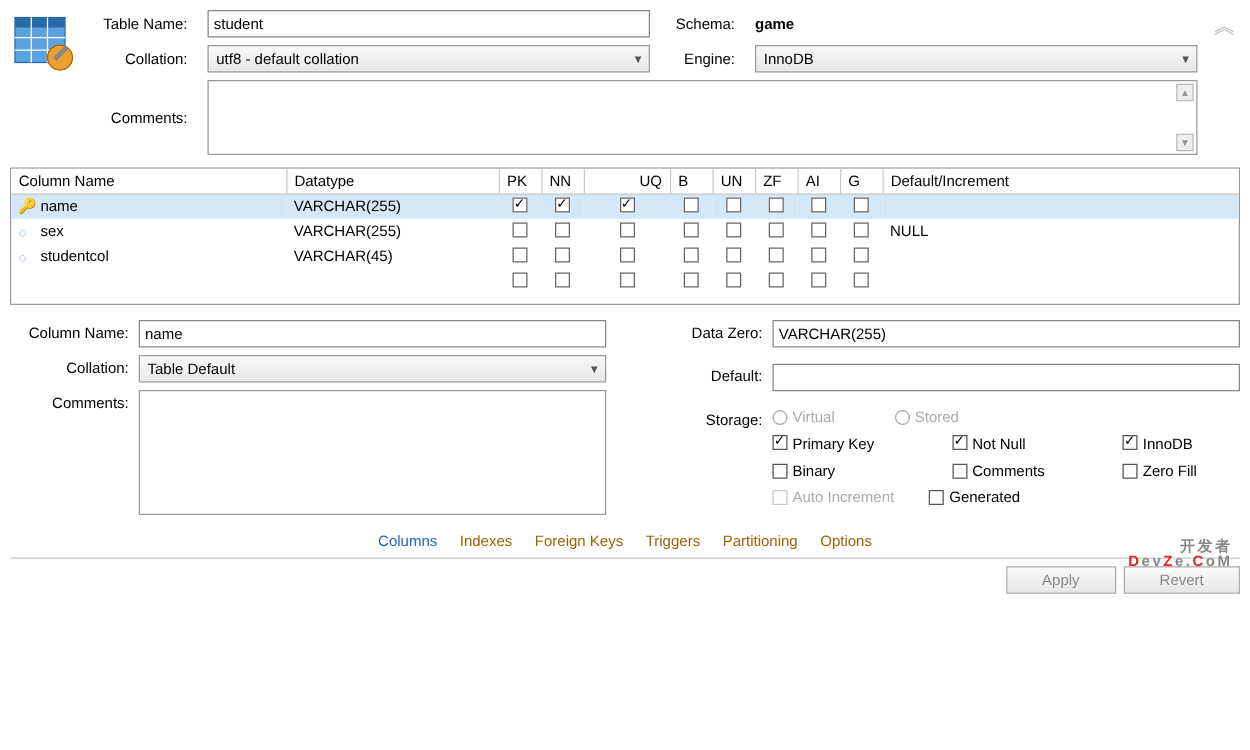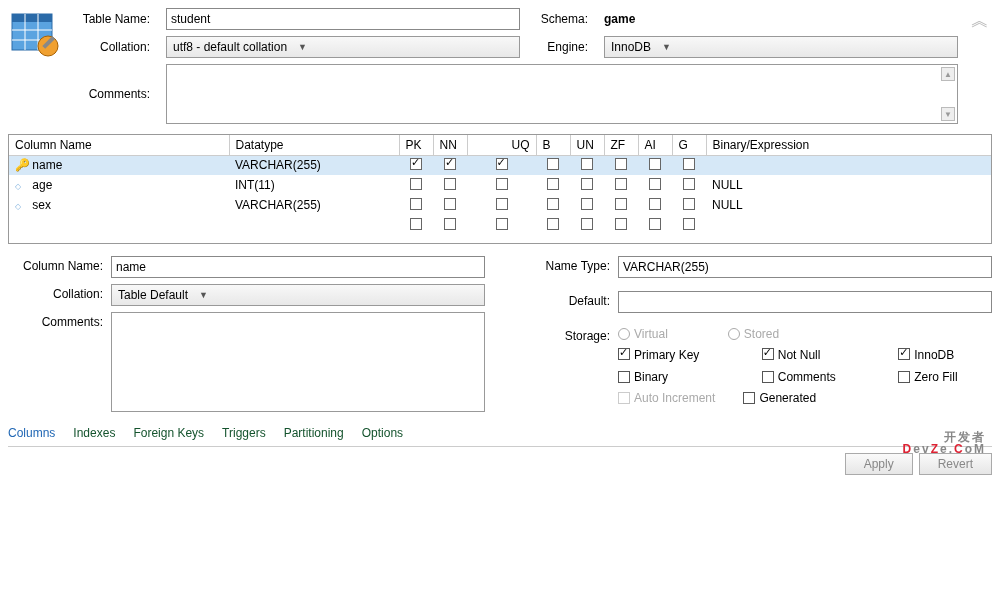--- a/index.html
+++ b/index.html
@@ -2,21 +2,21 @@
 <html><head>
 <meta charset="utf-8">
 <style>
 * { box-sizing: border-box; font-family: "Segoe UI", Tahoma, sans-serif; font-size: 12px; }
 body { margin: 0; padding: 8px; background: #fff; color: #000; }
 .top-section { display: flex; align-items: flex-start; gap: 10px; margin-bottom: 10px; }
 .table-icon { width: 56px; height: 56px; flex-shrink: 0; }
 .form-grid { flex: 1; display: grid; grid-template-columns: 80px 1fr 60px 1fr; gap: 6px 12px; align-items: center; }
 .form-label { text-align: right; padding-right: 4px; }
 .text-input { border: 1px solid #888; padding: 2px 4px; height: 22px; width: 100%; background: #fff; }
-.dropdown { display: flex; align-items: center; background: linear-gradient(#f8f8f8,#e8e8e8); border: 1px solid #999; height: 22px; padding: 0 4px 0 6px; cursor: pointer; gap: 11px; }
+.dropdown { display: flex; align-items: center; justify-content: space-between; background: linear-gradient(#f8f8f8,#e8e8e8); border: 1px solid #999; height: 22px; padding: 0 4px 0 6px; cursor: pointer; }
 .dropdown-arrow { font-size: 9px; color: #555; }
 .schema-val { font-weight: bold; }
 .collapse-btn { width: 24px; height: 24px; color: #bbb; font-size: 18px; text-align: center; cursor: pointer; user-select: none; }
 .comments-box { border: 1px solid #999; background: #fff; position: relative; height: 60px; grid-column: 2 / span 3; }
 .scroll-arrow { position: absolute; right: 2px; width: 14px; height: 14px; background: #eee; border: 1px solid #bbb; font-size: 8px; display: flex; align-items: center; justify-content: center; color: #999; }
 .scroll-arrow.up { top: 2px; }
 .scroll-arrow.down { bottom: 2px; }
 .columns-table { border: 1px solid #999; margin-bottom: 12px; padding-bottom: 8px; }
 table { border-collapse: collapse; width: 100%; }
 th { background: #fff; border: 1px solid #ccc; border-top: none; text-align: left; padding: 2px 6px; font-weight: normal; height: 20px; }
@@ -35,25 +35,25 @@
 .detail-label { text-align: right; padding-top: 3px; }
 .big-textarea { border: 1px solid #999; height: 100px; background: #fff; }
 .storage-row { display: flex; gap: 4px; align-items: center; flex-wrap: wrap; }
 .storage-grid { display: grid; grid-template-columns: repeat(3, auto); gap: 8px 28px; margin-top: 4px; }
 .radio { width: 12px; height: 12px; border: 1px solid #aaa; border-radius: 50%; display: inline-block; vertical-align: middle; margin-right: 4px; }
 .chk { width: 12px; height: 12px; border: 1px solid #555; display: inline-block; vertical-align: middle; margin-right: 4px; position: relative; background: #fff; }
 .chk.on::after { content:"✓"; position: absolute; top: -3px; left: 0; font-size: 11px; }
 .chk.dis { border-color: #ccc; }
 .opt-label { vertical-align: middle; }
 .opt-label.dis { color: #aaa; }
-.tabs { display: flex; gap: 18px; border-bottom: 1px solid #ccc; padding: 4px 0 6px 0; }
-.tab { cursor: pointer; color: #14532d; }
+.tabs { display: flex; gap: 18px; border-bottom: 1px solid #ccc; padding: 4px 0 6px 0; justify-content: center; }
+.tab { cursor: pointer; color: #a16207; }
 .tab.active { color: #2268b5; }
 .bottom-bar { display: flex; justify-content: flex-end; padding: 6px 0; gap: 6px; position: relative; }
-.btn { border: 1px solid #aaa; background: linear-gradient(#fafafa,#e6e6e6); padding: 3px 18px; color: #888; cursor: pointer; }
+.btn { border: 1px solid #aaa; background: linear-gradient(#fafafa,#e6e6e6); padding: 3px 28px; color: #888; cursor: pointer; }
 .watermark { position: absolute; right: 6px; bottom: 26px; font-size: 22px; font-weight: bold; color: #888; letter-spacing: 2px; font-family: Arial; pointer-events: none; line-height: 0.95; text-align: right; margin-top: 44px; }
 .watermark .red { color: #d23; }
 </style>
 </head>
 <body>
 
 <div class="top-section">
   <svg class="table-icon" viewBox="0 0 56 56">
     <rect x="4" y="6" width="40" height="36" fill="#5aa3e0" stroke="#2a6aa8"></rect>
     <rect x="4" y="6" width="40" height="8" fill="#2a6aa8"></rect>
@@ -97,62 +97,62 @@
           <th style="width: 220px;">Column Name</th>
           <th style="width: 170px;">Datatype</th>
           <th style="width: 34px;">PK</th>
           <th style="width: 34px;">NN</th>
           <th style="width: 34px; padding-left: 44px;">UQ</th>
           <th style="width: 34px;">B</th>
           <th style="width: 34px;">UN</th>
           <th style="width: 34px;">ZF</th>
           <th style="width: 34px;">AI</th>
           <th style="width: 34px;">G</th>
-          <th>Binary/Expression</th>
+          <th>Default/Increment</th>
         </tr>
       </thead>
     <tbody id="tbody">
         <tr class="selected">
           <td><span class="col-icon key-icon">🔑</span> name</td>
           <td>VARCHAR(255)</td>
           <td class="center"><span class="cb on"></span></td>
           <td class="center"><span class="cb on"></span></td>
           <td class="center"><span class="cb on"></span></td>
           <td class="center"><span class="cb"></span></td>
           <td class="center"><span class="cb"></span></td>
           <td class="center"><span class="cb"></span></td>
           <td class="center"><span class="cb"></span></td>
           <td class="center"><span class="cb"></span></td>
           <td></td>
         </tr>
         <tr>
-          <td><span class="col-icon diamond">◇</span> age</td>
-          <td>INT(11)</td>
-          <td class="center"><span class="cb"></span></td>
-          <td class="center"><span class="cb"></span></td>
-          <td class="center"><span class="cb"></span></td>
-          <td class="center"><span class="cb"></span></td>
-          <td class="center"><span class="cb"></span></td>
-          <td class="center"><span class="cb"></span></td>
-          <td class="center"><span class="cb"></span></td>
-          <td class="center"><span class="cb"></span></td>
-          <td>NULL</td>
-        </tr>
-        <tr>
           <td><span class="col-icon diamond">◇</span> sex</td>
           <td>VARCHAR(255)</td>
           <td class="center"><span class="cb"></span></td>
           <td class="center"><span class="cb"></span></td>
           <td class="center"><span class="cb"></span></td>
           <td class="center"><span class="cb"></span></td>
           <td class="center"><span class="cb"></span></td>
           <td class="center"><span class="cb"></span></td>
           <td class="center"><span class="cb"></span></td>
           <td class="center"><span class="cb"></span></td>
           <td>NULL</td>
+        </tr>
+        <tr>
+          <td><span class="col-icon diamond">◇</span> studentcol</td>
+          <td>VARCHAR(45)</td>
+          <td class="center"><span class="cb"></span></td>
+          <td class="center"><span class="cb"></span></td>
+          <td class="center"><span class="cb"></span></td>
+          <td class="center"><span class="cb"></span></td>
+          <td class="center"><span class="cb"></span></td>
+          <td class="center"><span class="cb"></span></td>
+          <td class="center"><span class="cb"></span></td>
+          <td class="center"><span class="cb"></span></td>
+          <td></td>
         </tr>
         <tr>
           <td><span class="col-icon"></span> </td>
           <td></td>
           <td class="center"><span class="cb"></span></td>
           <td class="center"><span class="cb"></span></td>
           <td class="center"><span class="cb"></span></td>
           <td class="center"><span class="cb"></span></td>
           <td class="center"><span class="cb"></span></td>
           <td class="center"><span class="cb"></span></td>
@@ -170,27 +170,27 @@
     <input class="text-input" value="name" style="">
     <div class="detail-label">Collation:</div>
     <div class="dropdown">
       <span>Table Default</span>
         <span class="dropdown-arrow">▼</span>
     </div>
     <div class="detail-label">Comments:</div>
     <div class="big-textarea"></div>
   </div>
   <div class="detail-right">
-    <div class="detail-label">Name Type:</div>
+    <div class="detail-label">Data Zero:</div>
     <input class="text-input" value="VARCHAR(255)" style="">
     <div class="detail-label">Default:</div>
     <input class="text-input" value="" style="">
     <div class="detail-label">Storage:</div>
     <div>
-      <div class="storage-row" style="gap:60px;margin-bottom:6px;">
+      <div class="storage-row" style="gap:48px;margin-bottom:6px;">
         <span><span class="radio"></span><span class="opt-label dis">Virtual</span></span>
         <span><span class="radio"></span><span class="opt-label dis">Stored</span></span>
       </div>
       <div class="storage-grid">
         <span><span class="chk on"></span><span class="opt-label">Primary Key</span></span>
         <span><span class="chk on"></span><span class="opt-label">Not Null</span></span>
         <span><span class="chk on"></span><span class="opt-label">InnoDB</span></span>
         <span><span class="chk"></span><span class="opt-label">Binary</span></span>
         <span><span class="chk"></span><span class="opt-label">Comments</span></span>
         <span><span class="chk"></span><span class="opt-label">Zero Fill</span></span>

